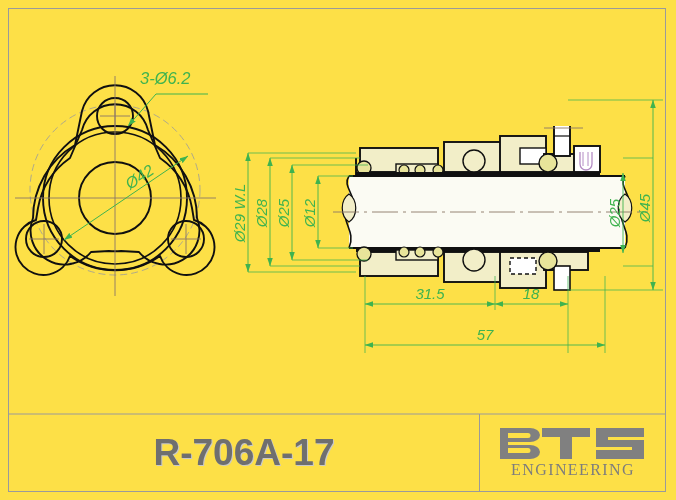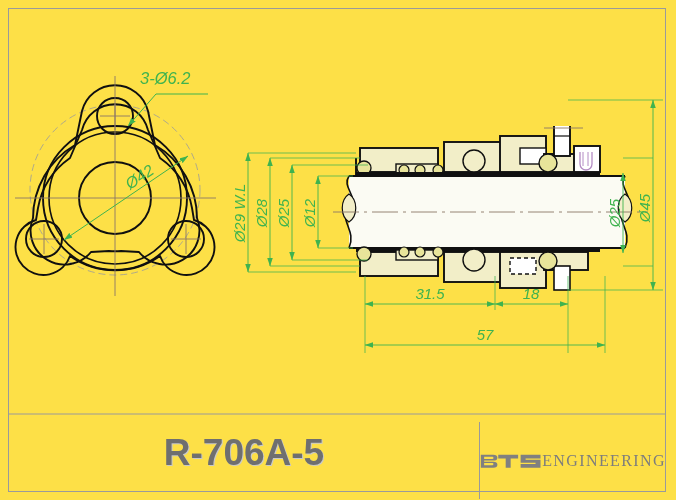--- a/index.html
+++ b/index.html
@@ -9,23 +9,23 @@
   #frame{position:absolute;left:8px;top:8px;width:658px;height:484px;
          border:1px solid #9a9a9a;box-sizing:border-box;}
   #drawing{position:absolute;left:8px;top:8px;width:658px;height:484px;}
   #drawing svg{display:block;}
   .tb-wrap{position:absolute;left:9px;top:414px;width:656px;height:77px;}
   .tb-part{position:absolute;left:0;top:0;width:470px;height:77px;
            display:flex;align-items:center;justify-content:center;}
   .tb-part span{font-family:"Liberation Sans",sans-serif;font-weight:bold;
                 font-size:37px;color:#6f6f6f;letter-spacing:0px;
                 text-shadow:1px 1px 0 #c9c9c9;}
-  .tb-logo{position:absolute;left:470px;top:8px;width:186px;height:77px;
+  .tb-logo{position:absolute;left:470px;top:0;width:186px;height:77px;
            border-left:1px solid #9a9a9a;
-           display:flex;flex-direction:row;align-items:center;
+           display:flex;flex-direction:column;align-items:center;
            justify-content:center;}
   .tb-logo .bts{height:34px;}
   .tb-logo .eng{font-family:"Liberation Serif",serif;font-size:16px;
                 color:#7d7d7d;letter-spacing:1.4px;margin-top:1px;}
 </style>
 </head>
 <body>
 
 <div id="sheet">
 
@@ -219,21 +219,21 @@
       <text x="523" y="291" text-anchor="middle">18</text>
       <text x="477" y="332" text-anchor="middle">57</text>
     </g>
 
     <line x1="1" y1="406" x2="657" y2="406" stroke="#9a9a9a" stroke-width="1"></line>
   </svg>
   </div>
 
   <div class="tb-wrap">
     <div class="tb-part">
-      <span>R-706A-5</span>
+      <span>R-706A-17</span>
     </div>
     <div class="tb-logo">
       <svg class="bts" viewBox="0 0 150 34" width="150" height="34">
         <path fill="#808080" d="M2,2 h30 a10,7 0 0 1 0,14 h-22 v3 h22 a10,7 0 0 1 0,14 h-30 z
                                  M10,7 v5 h20 a2.5,2.5 0 0 0 0,-5 z
                                  M10,22 v5 h20 a2.5,2.5 0 0 0 0,-5 z"></path>
         <path fill="#808080" d="M44,2 h48 v9 h-18 v22 h-12 v-22 h-18 z"></path>
         <path fill="#808080" d="M98,2 h48 v9 h-36 v3 h36 v19 h-48 v-9 h36 v-3 h-36 z"></path>
       </svg>
       <div class="eng">ENGINEERING</div>

